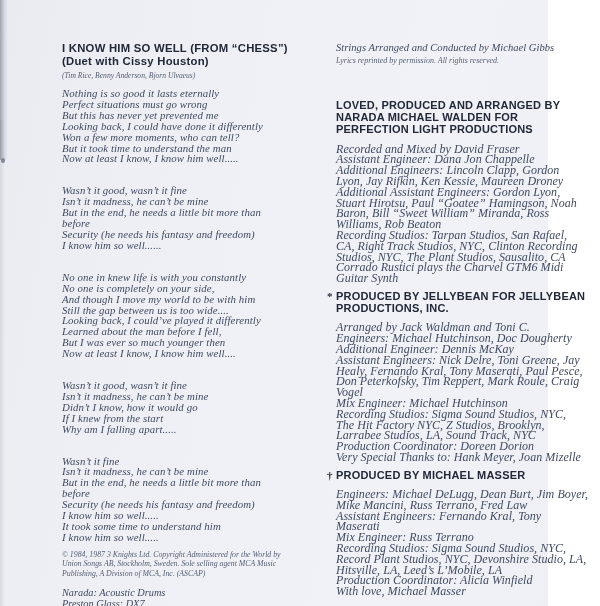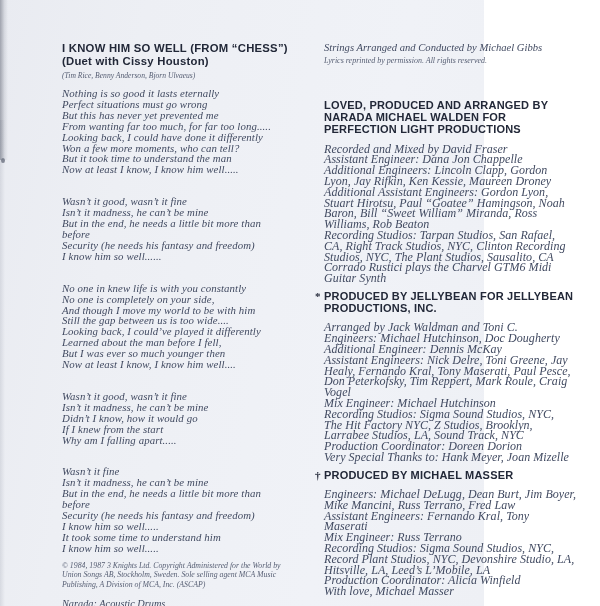--- a/index.html
+++ b/index.html
@@ -1,37 +1,37 @@
 <!DOCTYPE html>
 <html><head>
 <meta charset="utf-8">
 <style>
   html, body { margin: 0; padding: 0; }
   body {
     width: 600px; height: 606px; overflow: hidden;
     font-family: "Liberation Serif", serif;
   }
   .page {
-    position: relative; width: 484px; height: 606px;
+    position: relative; width: 548px; height: 606px;
     background: linear-gradient(100deg, #e9ebf1 0%, #edeff4 25%, #f0f2f7 70%, #eef0f5 100%);
   }
   .edge-shadow {
     position: absolute; left: 0; top: 0; width: 8px; height: 160px;
     background: linear-gradient(to right, rgba(70,76,92,0.45), rgba(70,76,92,0.12) 55%, transparent);
   }
   .edge-shadow-soft {
     position: absolute; left: 0; top: 120px; width: 5px; height: 486px;
     background: linear-gradient(to right, rgba(120,126,142,0.18), transparent);
   }
   .scan-speck {
     position: absolute; left: 1px; top: 158px; width: 4px; height: 5px;
     background: #6a7080; border-radius: 50%; opacity: .8;
   }
   .left-col { position: absolute; left: 62px; top: 42px; width: 254px; }
-  .right-col { position: absolute; left: 324px; top: 42px; width: 252px; }
+  .right-col { position: absolute; left: 336px; top: 42px; width: 252px; }
 
   .song-title {
     font-family: "Liberation Sans", sans-serif;
     font-weight: bold; font-size: 11.3px; line-height: 13px;
     letter-spacing: .25px; color: #222838; margin: 0;
   }
   .writers {
     font-style: italic; font-size: 7.6px; line-height: 9px;
     color: #555d72; margin-top: 3px;
   }
@@ -87,21 +87,20 @@
     <h1 class="song-title">
       <div>I KNOW HIM SO WELL (FROM “CHESS”)</div>
       <div>(Duet with Cissy Houston)</div>
     </h1>
     <div class="writers">(Tim Rice, Benny Anderson, Bjorn Ulvaeus)</div>
 
     <div class="stanza first">
         <div>Nothing is so good it lasts eternally</div>
         <div>Perfect situations must go wrong</div>
         <div>But this has never yet prevented me</div>
-        <div>From wanting far too much, for far too long.....</div>
         <div>Looking back, I could have done it differently</div>
         <div>Won a few more moments, who can tell?</div>
         <div>But it took time to understand the man</div>
         <div>Now at least I know, I know him well.....</div>
       </div>
     <div class="stanza">
         <div>Wasn’t it good, wasn’t it fine</div>
         <div>Isn’t it madness, he can’t be mine</div>
         <div>But in the end, he needs a little bit more than</div>
         <div>before</div>

